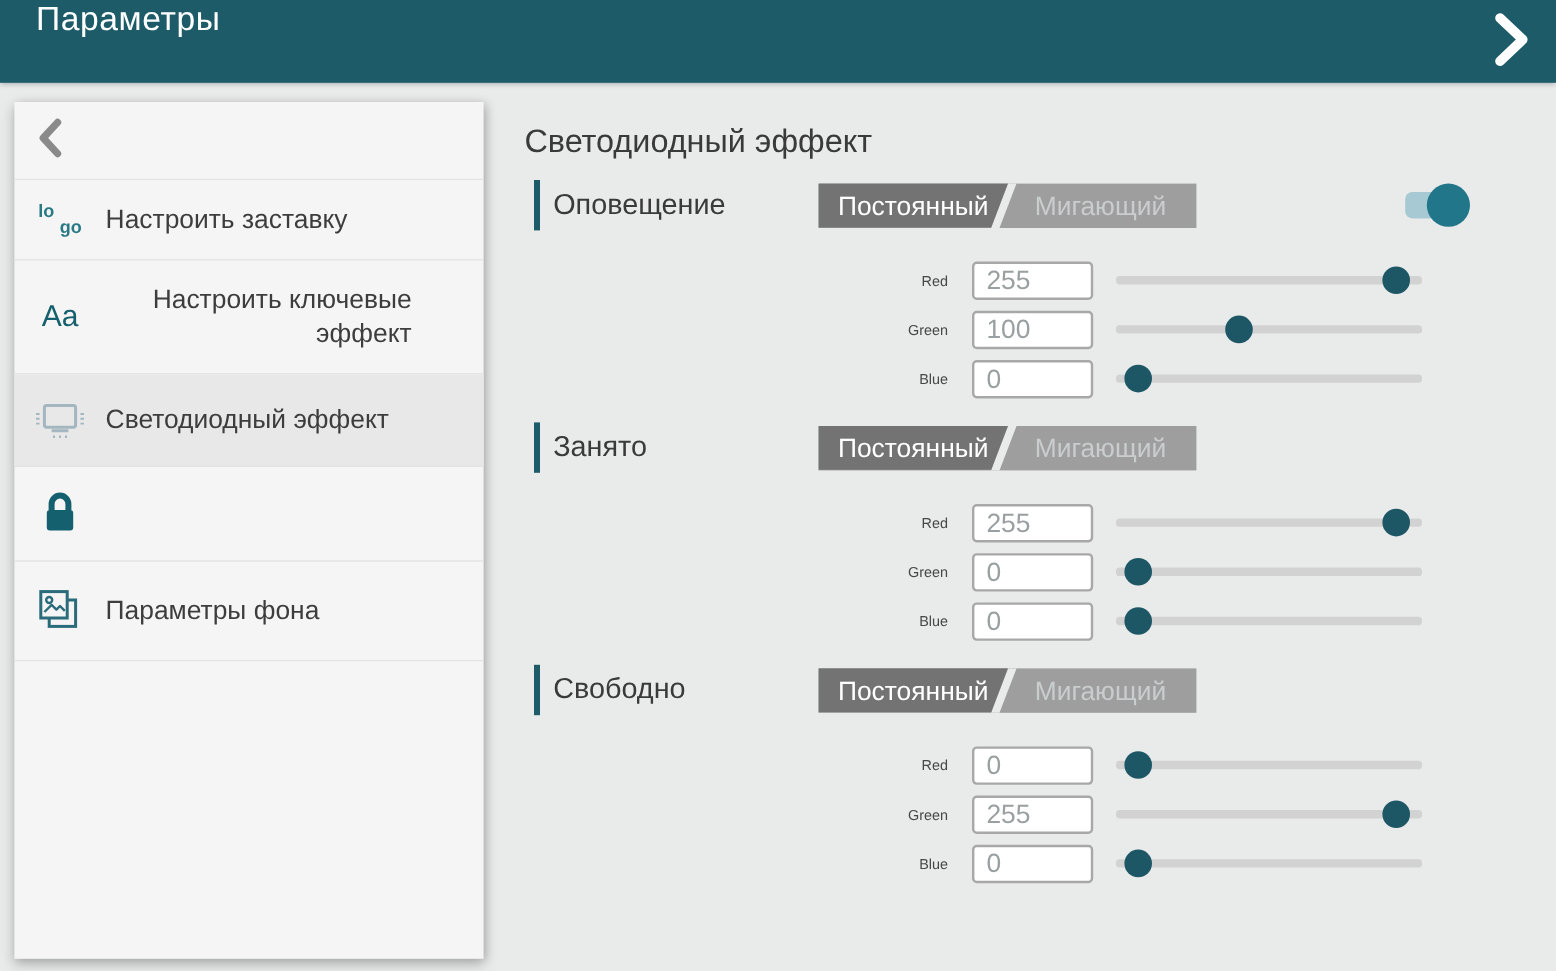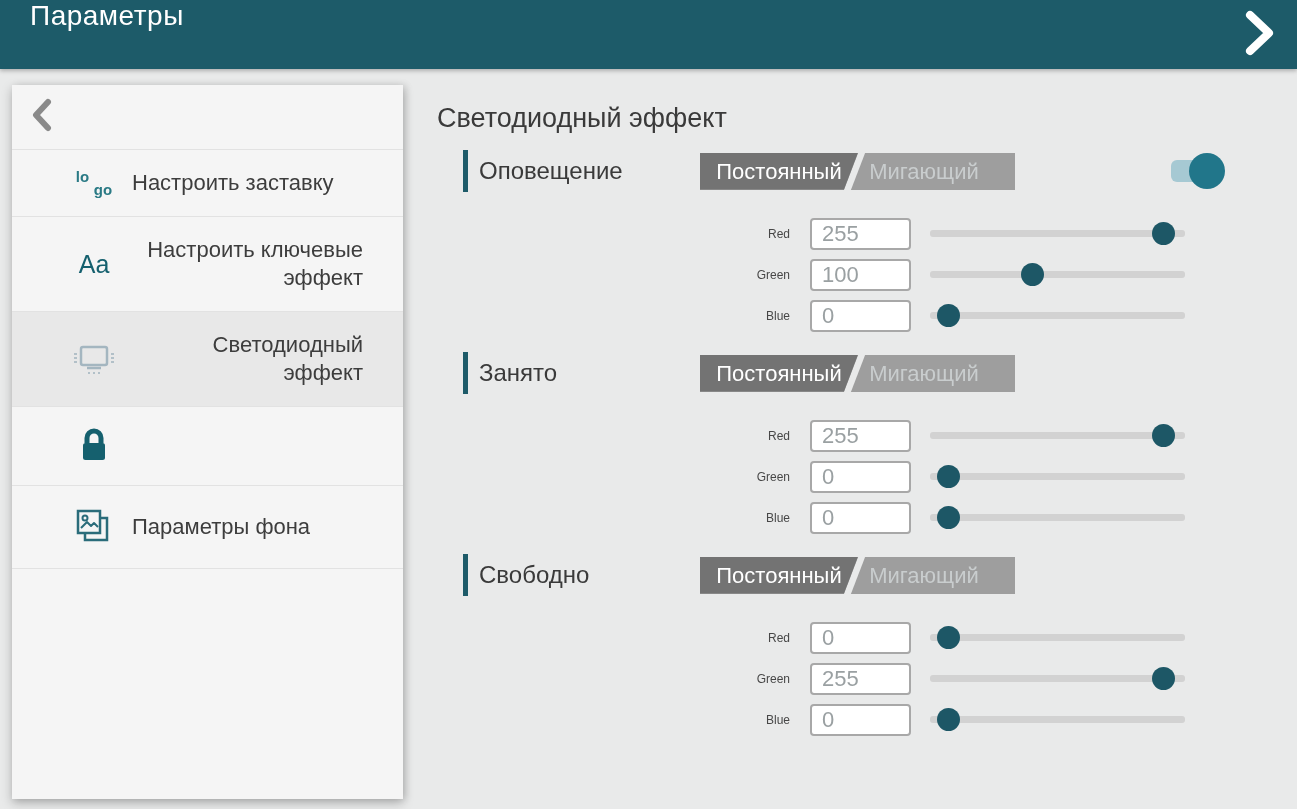--- a/index.html
+++ b/index.html
@@ -23,36 +23,36 @@
     background:#f5f5f5;box-shadow:0 4px 10px rgba(0,0,0,0.25),3px 0 7px rgba(0,0,0,0.10);
     z-index:20;
   }
   .back-row{height:64px;display:flex;align-items:center;padding-left:18px;
     border-bottom:1px solid #e2e2e2;cursor:pointer;}
   .side-item{
     display:flex;align-items:center;border-bottom:1px solid #e2e2e2;
     padding:19px 40px 19px 0;cursor:pointer;
   }
   .side-item.selected{background:#e8e8e8;}
-  .side-icon{width:76px;min-width:76px;display:flex;align-items:flex-start;justify-content:center;padding-left:44px;}
+  .side-icon{width:76px;min-width:76px;display:flex;align-items:flex-start;justify-content:center;}
   .side-label{font-size:22px;color:#3d3d3d;line-height:28px;max-width:255px;text-align:right;}
   
   .ic-logo{color:#2a7a85;font-size:15px;line-height:13px;font-weight:bold;}
   .ic-logo .lg2{display:block;margin-left:18px;}
   .ic-aa{color:#15606e;font-size:25px;font-weight:normal;}
   
   .main{position:absolute;left:437px;top:69px;width:860px;}
   .main-title{font-size:27px;color:#3a3a3a;margin-top:34px;height:30px;margin-bottom:17px;}
   .section{margin-bottom:16px;}
-  .sec-head{display:flex;align-items:center;height:42px;margin-left:26px;}
+  .sec-head{display:flex;align-items:center;height:42px;margin-left:8px;}
   .accent{width:5px;height:42px;background:#1d5b69;margin-right:11px;}
   .sec-label{font-size:24px;color:#3a3a3a;width:221px;}
   .segmented{position:relative;width:315px;height:37px;background:#9e9e9e;}
   .seg{position:absolute;top:0;height:37px;line-height:37px;font-size:22px;text-align:center;cursor:pointer;}
-  .seg-off{right:12px;width:158px;color:#c9cdce;}
+  .seg-off{right:1px;width:158px;color:#c9cdce;}
   .seg-gap{position:absolute;left:151px;top:0;width:7px;height:37px;background:#e9eaea;
     transform:skewX(-21deg);}
   .seg-on{left:0;width:158px;background:#737373;color:#ffffff;
     clip-path:polygon(0 0,158px 0,144px 100%,0 100%);}
   .toggle{position:relative;width:54px;height:36px;margin-left:auto;margin-right:72px;cursor:pointer;}
   .tg-track{position:absolute;left:0;top:7px;width:41px;height:22px;border-radius:6px;background:#a6c9d3;}
   .tg-knob{position:absolute;right:0;top:0;width:36px;height:36px;border-radius:50%;background:#21768a;}
   
   .rgb-rows{margin-left:233px;margin-top:21px;}
   .rgb-row{display:flex;align-items:center;height:41px;}

